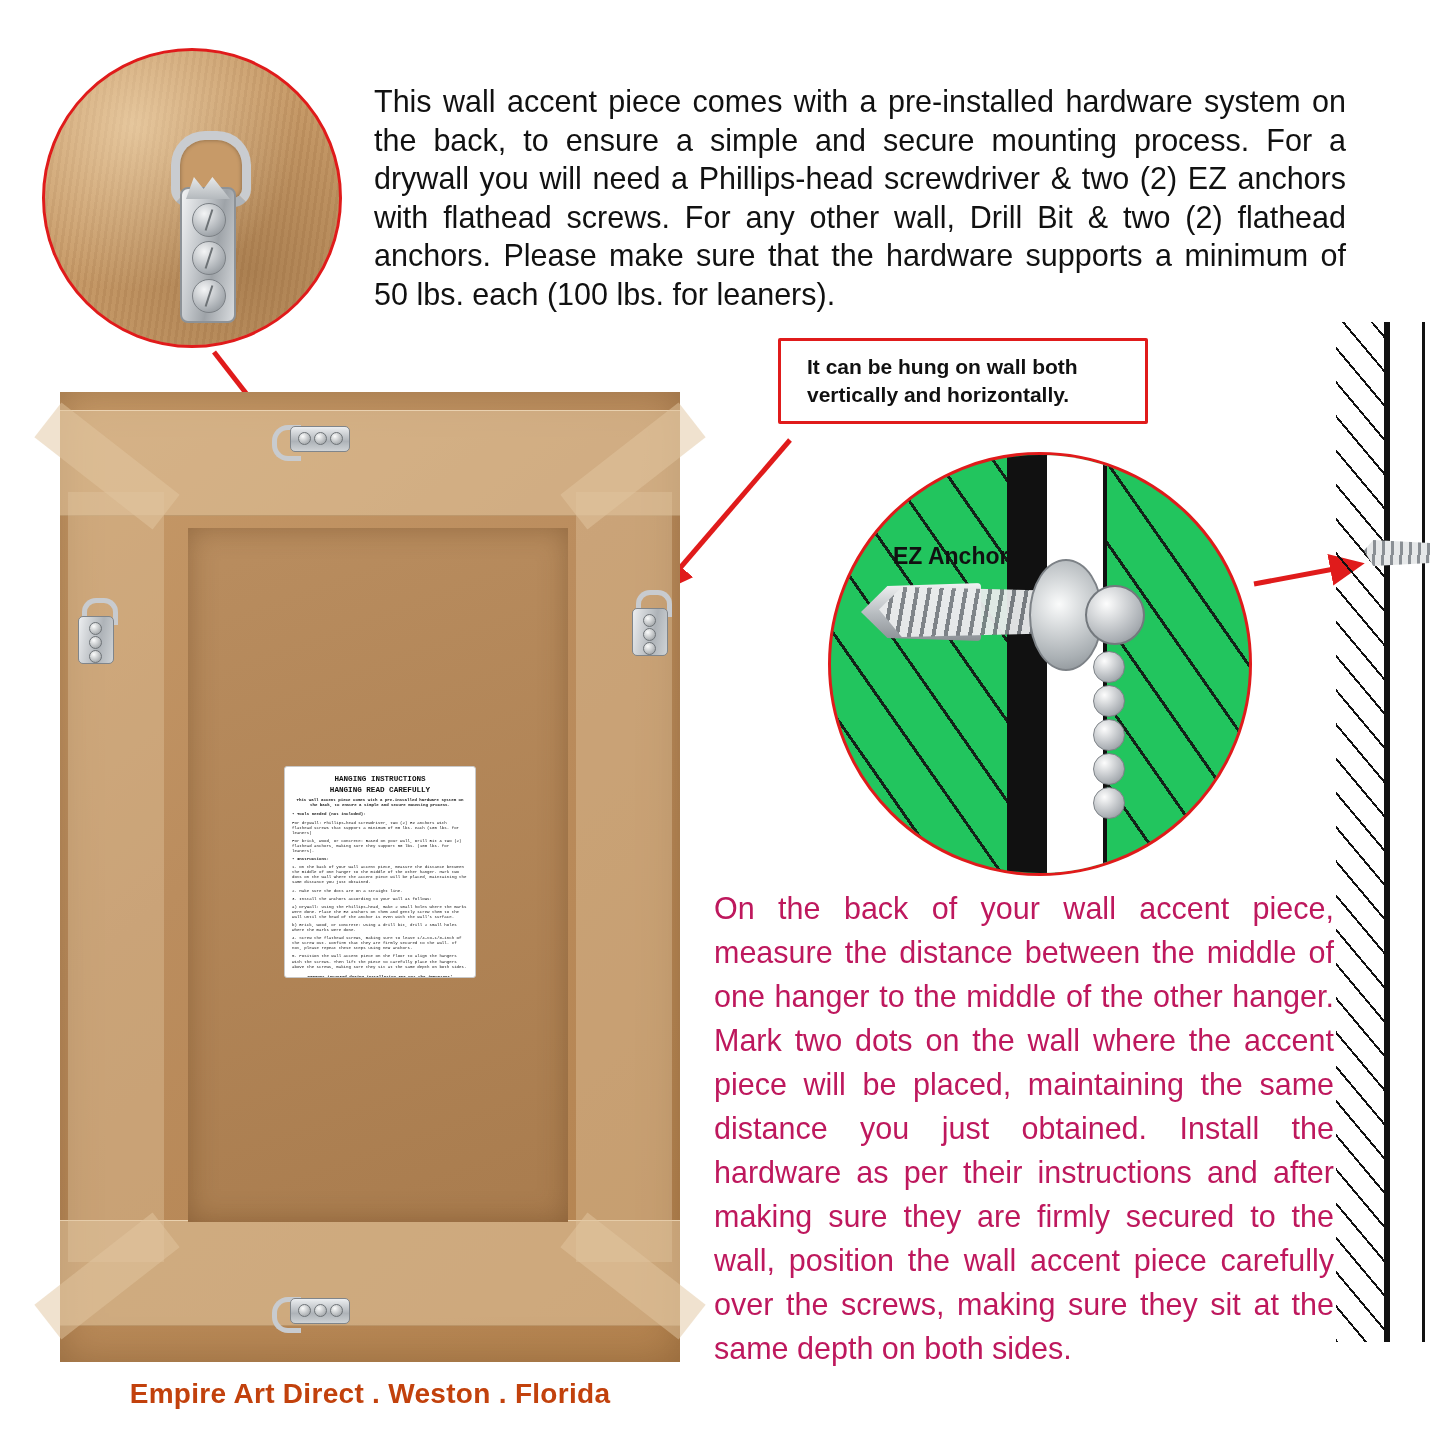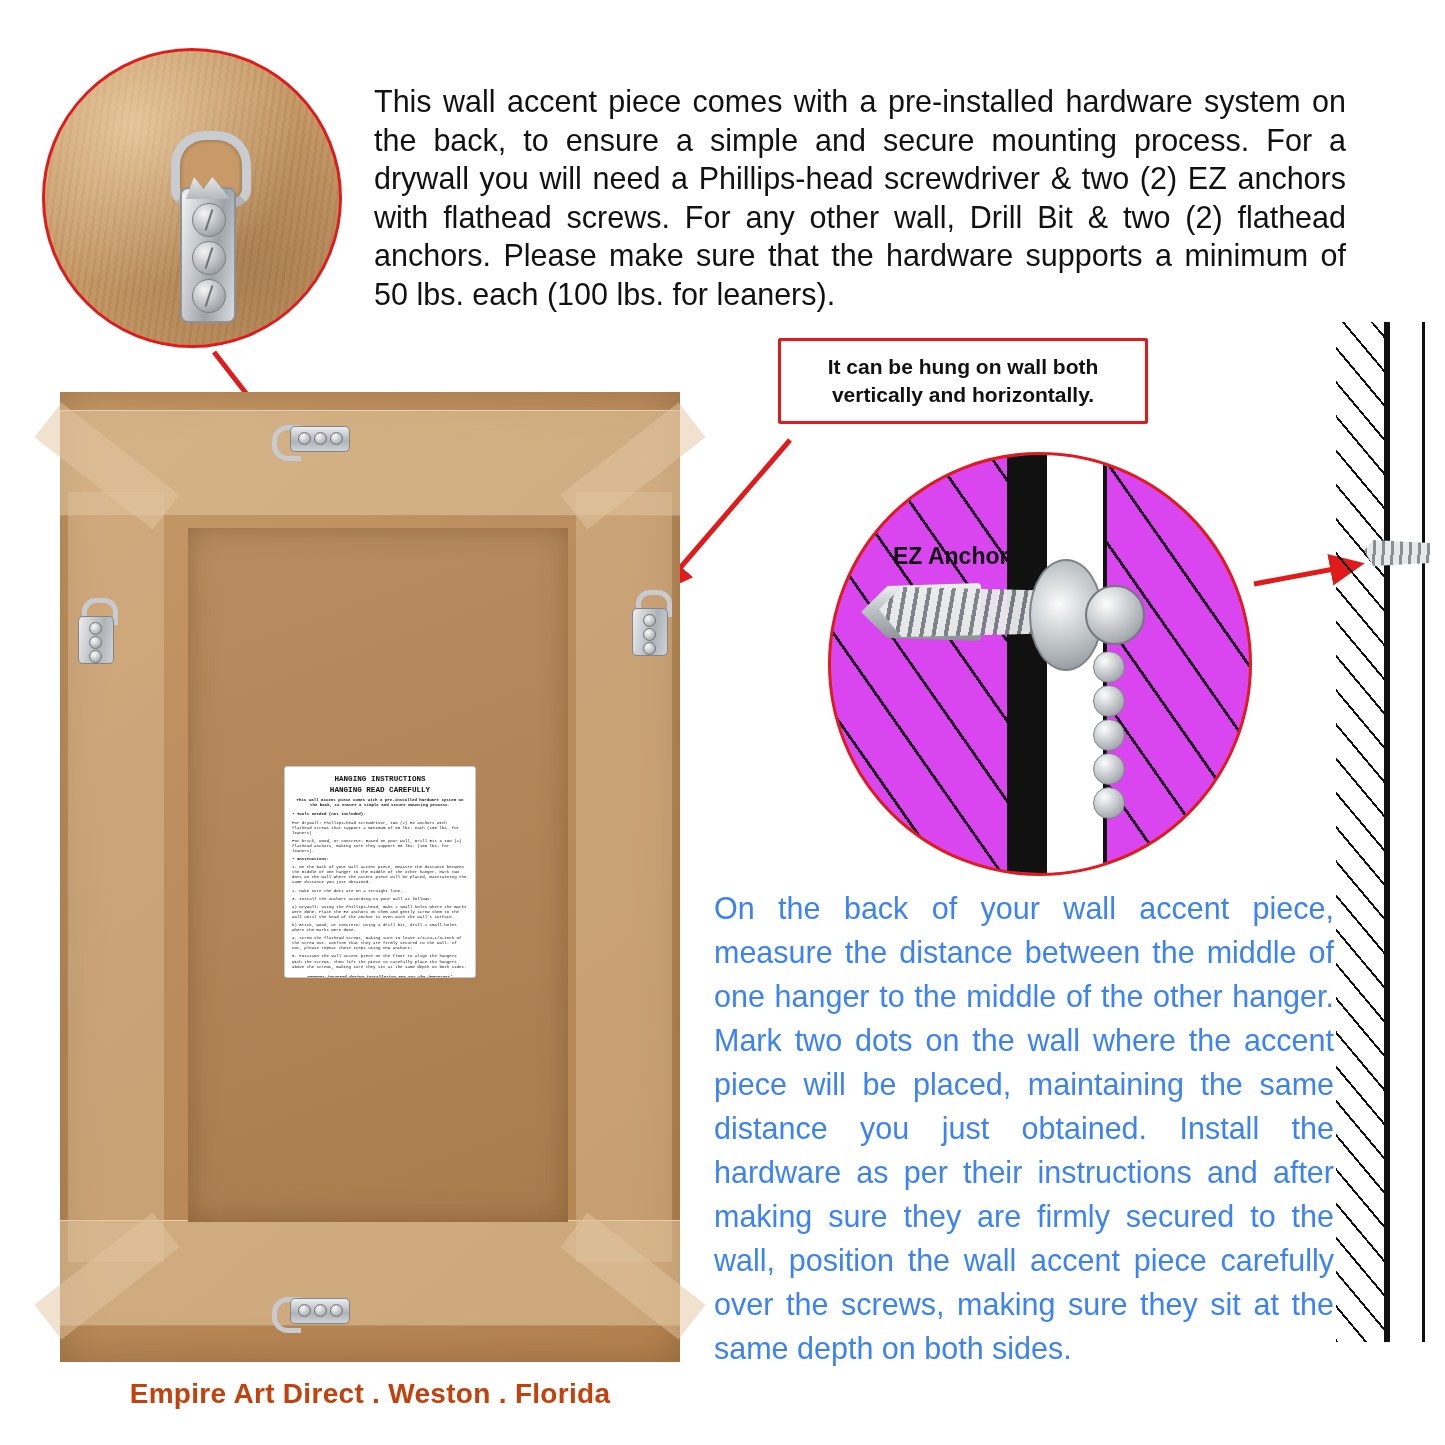--- a/index.html
+++ b/index.html
@@ -288,34 +288,34 @@
     top: 338px;
     width: 370px;
     padding: 12px 26px;
     box-sizing: border-box;
     border: 3px solid #e01b1b;
     background: #ffffff;
     font-size: 21px;
     line-height: 28px;
     font-weight: bold;
     color: #111;
-    text-align: center;
+    text-align: left;
     border-radius: 2px;
   }
 
   
   .anchor-circle {
     position: absolute;
     left: 828px;
     top: 452px;
     width: 424px;
     height: 424px;
     border-radius: 50%;
     border: 3px solid #e01b1b;
-    background: #d946ef;
+    background: #22c55e;
     overflow: hidden;
     box-sizing: border-box;
   }
   .ac-hatch {
     position: absolute;
     inset: 0;
     background: repeating-linear-gradient(55deg, #111 0 3px, rgba(255,255,255,0) 3px 46px);
     opacity: .9;
   }
   .ac-wallband {
@@ -437,21 +437,21 @@
   }
 
   
   .bottom-paragraph {
     position: absolute;
     left: 714px;
     top: 886px;
     width: 620px;
     font-size: 30.5px;
     line-height: 44px;
-    color: #3b82f6;
+    color: #be185d;
     text-align: justify;
     text-justify: inter-word;
   }
 </style>
 </head>
 <body>
 
 <div class="stage">
 
   <div class="top-paragraph">This wall accent piece comes with a pre-installed hardware system on the back, to ensure a simple and secure mounting process.  For a drywall you will need a Phillips-head screwdriver &amp; two (2) EZ anchors with flathead screws. For any other wall, Drill Bit &amp; two (2) flathead anchors.  Please make sure that the hardware supports a minimum of 50 lbs. each (100 lbs. for leaners).</div>

